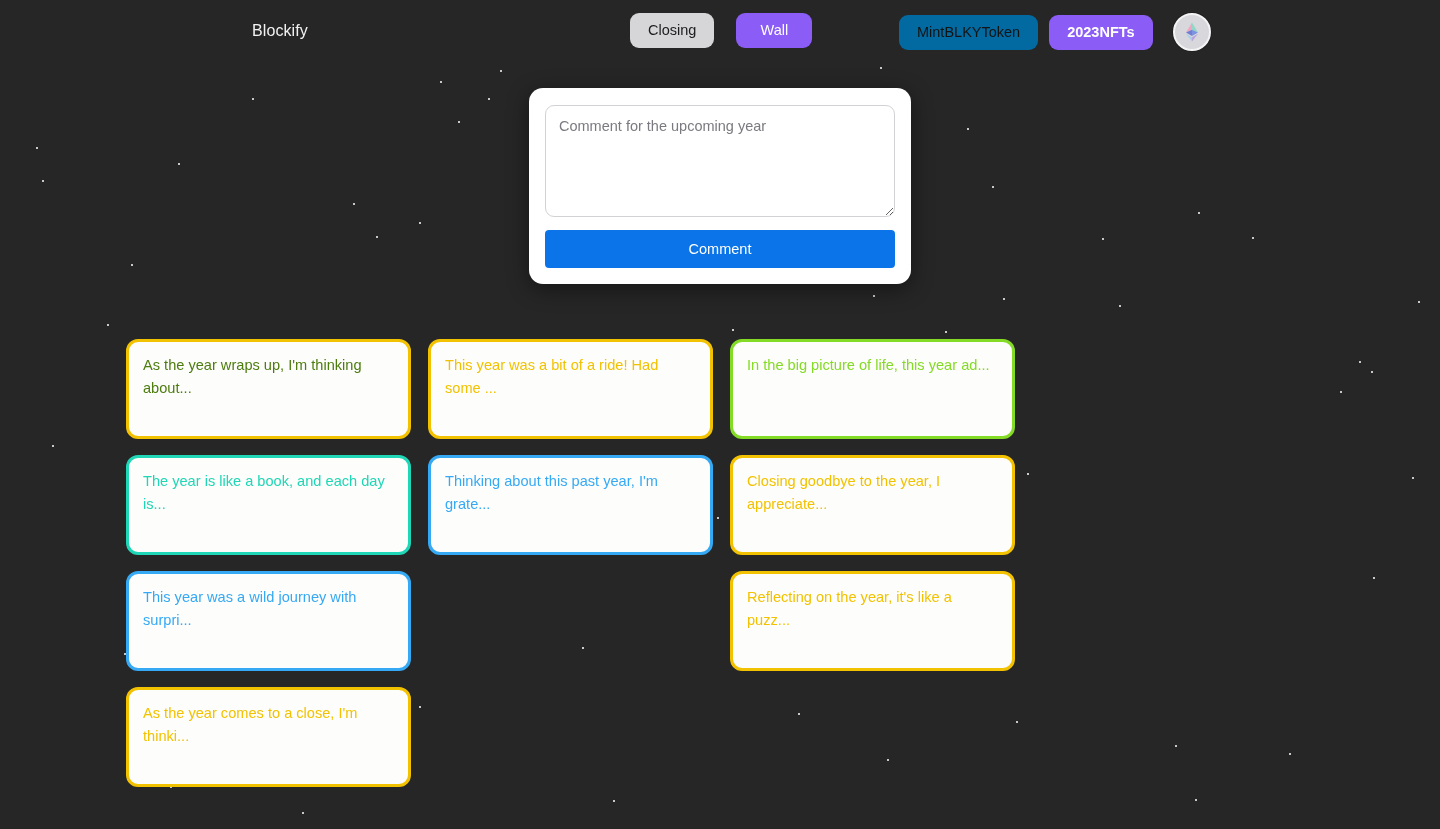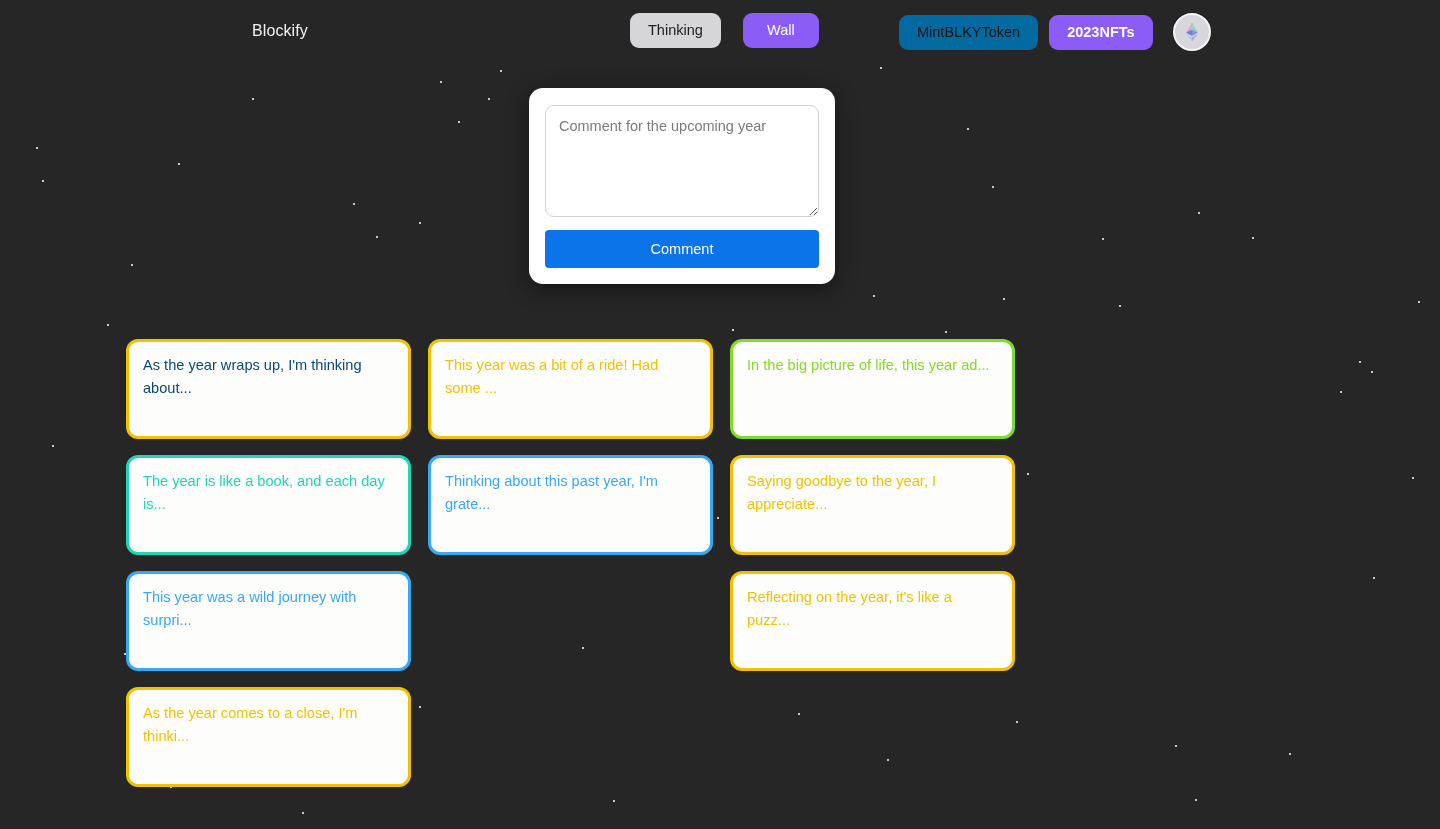--- a/index.html
+++ b/index.html
@@ -99,21 +99,21 @@
     box-shadow: 0 0 0 1px rgba(0,0,0,0.15);
     overflow: hidden;
   }
   .avatar-badge svg { display: block; }
 
   
   .comment-modal {
     position: absolute;
     left: 529px;
     top: 88px;
-    width: 306px;
+    width: 382px;
     background: #ffffff;
     border-radius: 14px;
     padding: 17px 16px 16px 16px;
     z-index: 6;
     box-shadow: 0 5px 22px rgba(0,0,0,0.45);
   }
   .comment-textarea {
     display: block;
     width: 100%;
     height: 112px;
@@ -234,21 +234,21 @@
     <div class="star" style="left: 582.1px; top: 647.1px; width: 1.8px; height: 1.8px;"></div>
     <div class="star" style="left: 699.1px; top: 471.1px; width: 1.8px; height: 1.8px;"></div>
     <div class="star" style="left: 1027.1px; top: 473.1px; width: 1.8px; height: 1.8px;"></div>
     <div class="star" style="left: 732.1px; top: 329.1px; width: 1.8px; height: 1.8px;"></div>
   </div>
 
 <div class="navbar">
   <div class="brand">Blockify</div>
 
   <div class="nav-left-group">
-    <button class="pill pill-personal" style="background: rgb(214, 214, 216);">Thinking</button>
+    <button class="pill pill-personal" style="background: rgb(214, 214, 216);">Closing</button>
     <button class="pill pill-wall" style="background: #8b5cf6;">Wall</button>
   </div>
 
   <div class="nav-right-group">
     <button class="pill pill-mint" style="background: #0369a1;">MintBLKYToken</button>
     <button class="pill pill-nfts" style="background: #8b5cf6; font-weight: bold;">2023NFTs</button>
     <div class="avatar-badge">
       <span>
         <svg width="24" height="24" viewBox="0 0 24 24" aria-hidden="true">
           <polygon points="12,2.5 12,9.8 18,12.4" fill="#8fd8c8"></polygon>
@@ -263,36 +263,36 @@
   </div>
 </div>
 
 <div class="comment-modal">
   <textarea class="comment-textarea" placeholder="Comment for the upcoming year" style=""></textarea>
   <button class="comment-submit" style="background: rgb(10, 116, 232);">Comment</button>
 </div>
 
 <div class="wall-grid" id="wall-grid">
     <div class="note-card" style="border-color: rgb(242, 194, 0);">
-      <div class="note-text" style="color: #0c4a6e;">As the year wraps up, I'm thinking about...</div>
+      <div class="note-text" style="color: #4d7c0f;">As the year wraps up, I'm thinking about...</div>
     </div>
     <div class="note-card" style="border-color: rgb(242, 194, 0);">
       <div class="note-text" style="color: rgb(242, 194, 0);">This year was a bit of a ride! Had some ...</div>
     </div>
     <div class="note-card" style="border-color: rgb(132, 219, 37);">
       <div class="note-text" style="color: rgb(132, 219, 37);">In the big picture of life, this year ad...</div>
     </div>
     <div class="note-card" style="border-color: rgb(31, 214, 182);">
       <div class="note-text" style="color: rgb(31, 214, 182);">The year is like a book, and each day is...</div>
     </div>
     <div class="note-card" style="border-color: rgb(54, 169, 244);">
       <div class="note-text" style="color: rgb(54, 169, 244);">Thinking about this past year, I'm grate...</div>
     </div>
     <div class="note-card" style="border-color: rgb(242, 194, 0);">
-      <div class="note-text" style="color: rgb(242, 194, 0);">Saying goodbye to the year, I appreciate...</div>
+      <div class="note-text" style="color: rgb(242, 194, 0);">Closing goodbye to the year, I appreciate...</div>
     </div>
     <div class="note-card" style="border-color: rgb(54, 169, 244);">
       <div class="note-text" style="color: rgb(54, 169, 244);">This year was a wild journey with surpri...</div>
     </div>
     <div class="note-card placeholder-slot"></div>
     <div class="note-card" style="border-color: rgb(242, 194, 0);">
       <div class="note-text" style="color: rgb(242, 194, 0);">Reflecting on the year, it's like a puzz...</div>
     </div>
     <div class="note-card" style="border-color: rgb(242, 194, 0);">
       <div class="note-text" style="color: rgb(242, 194, 0);">As the year comes to a close, I'm thinki...</div>

